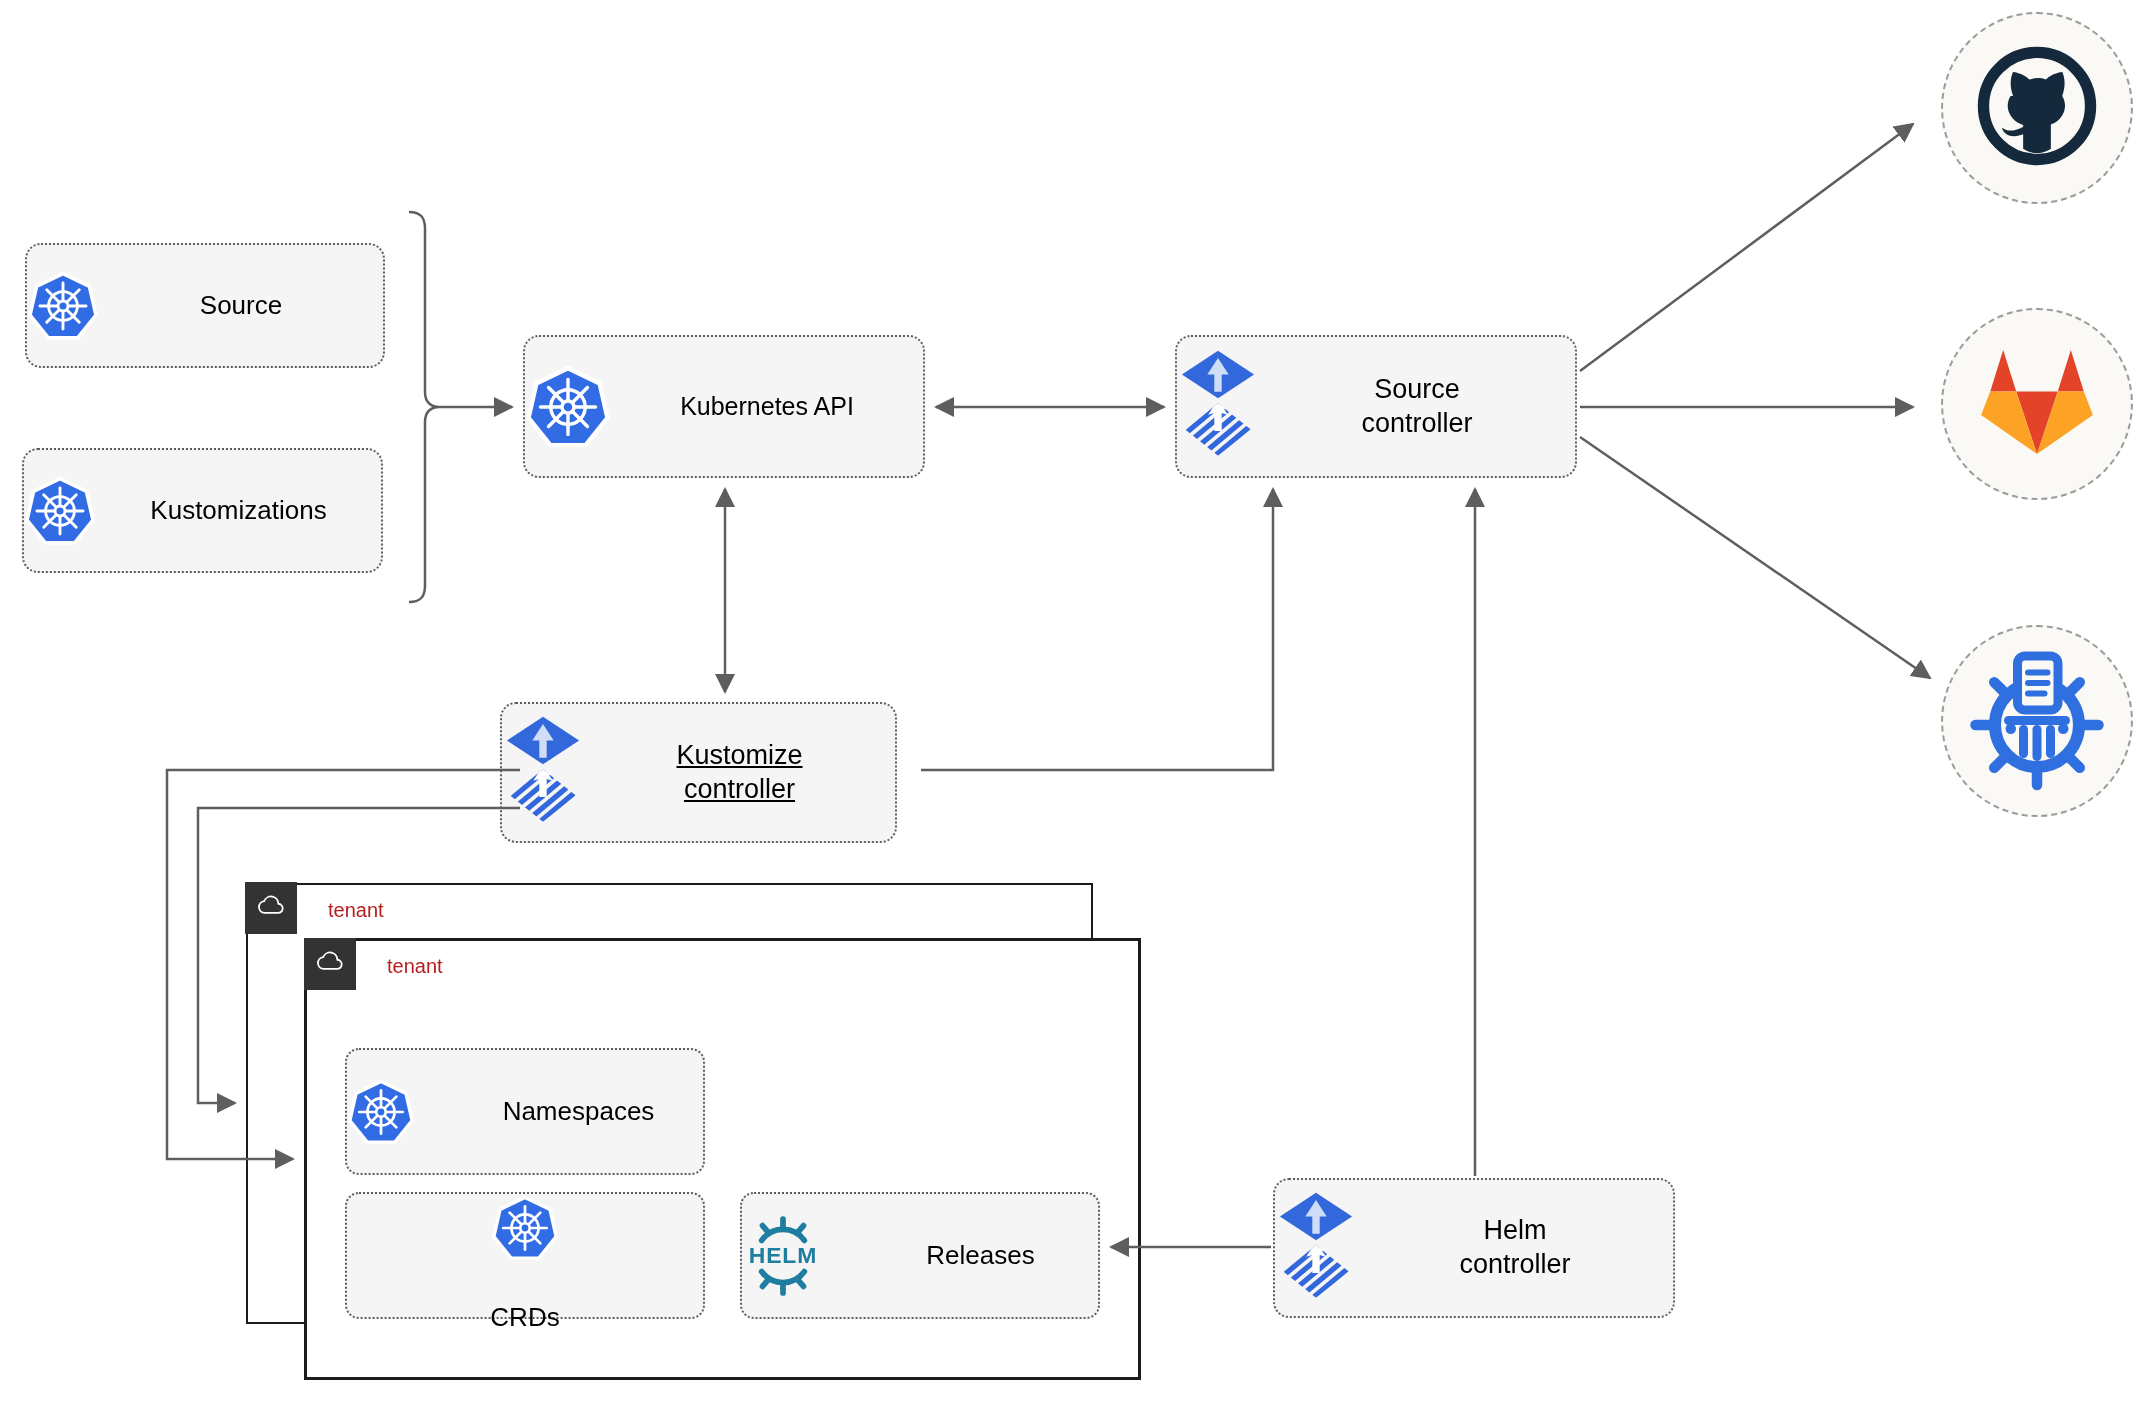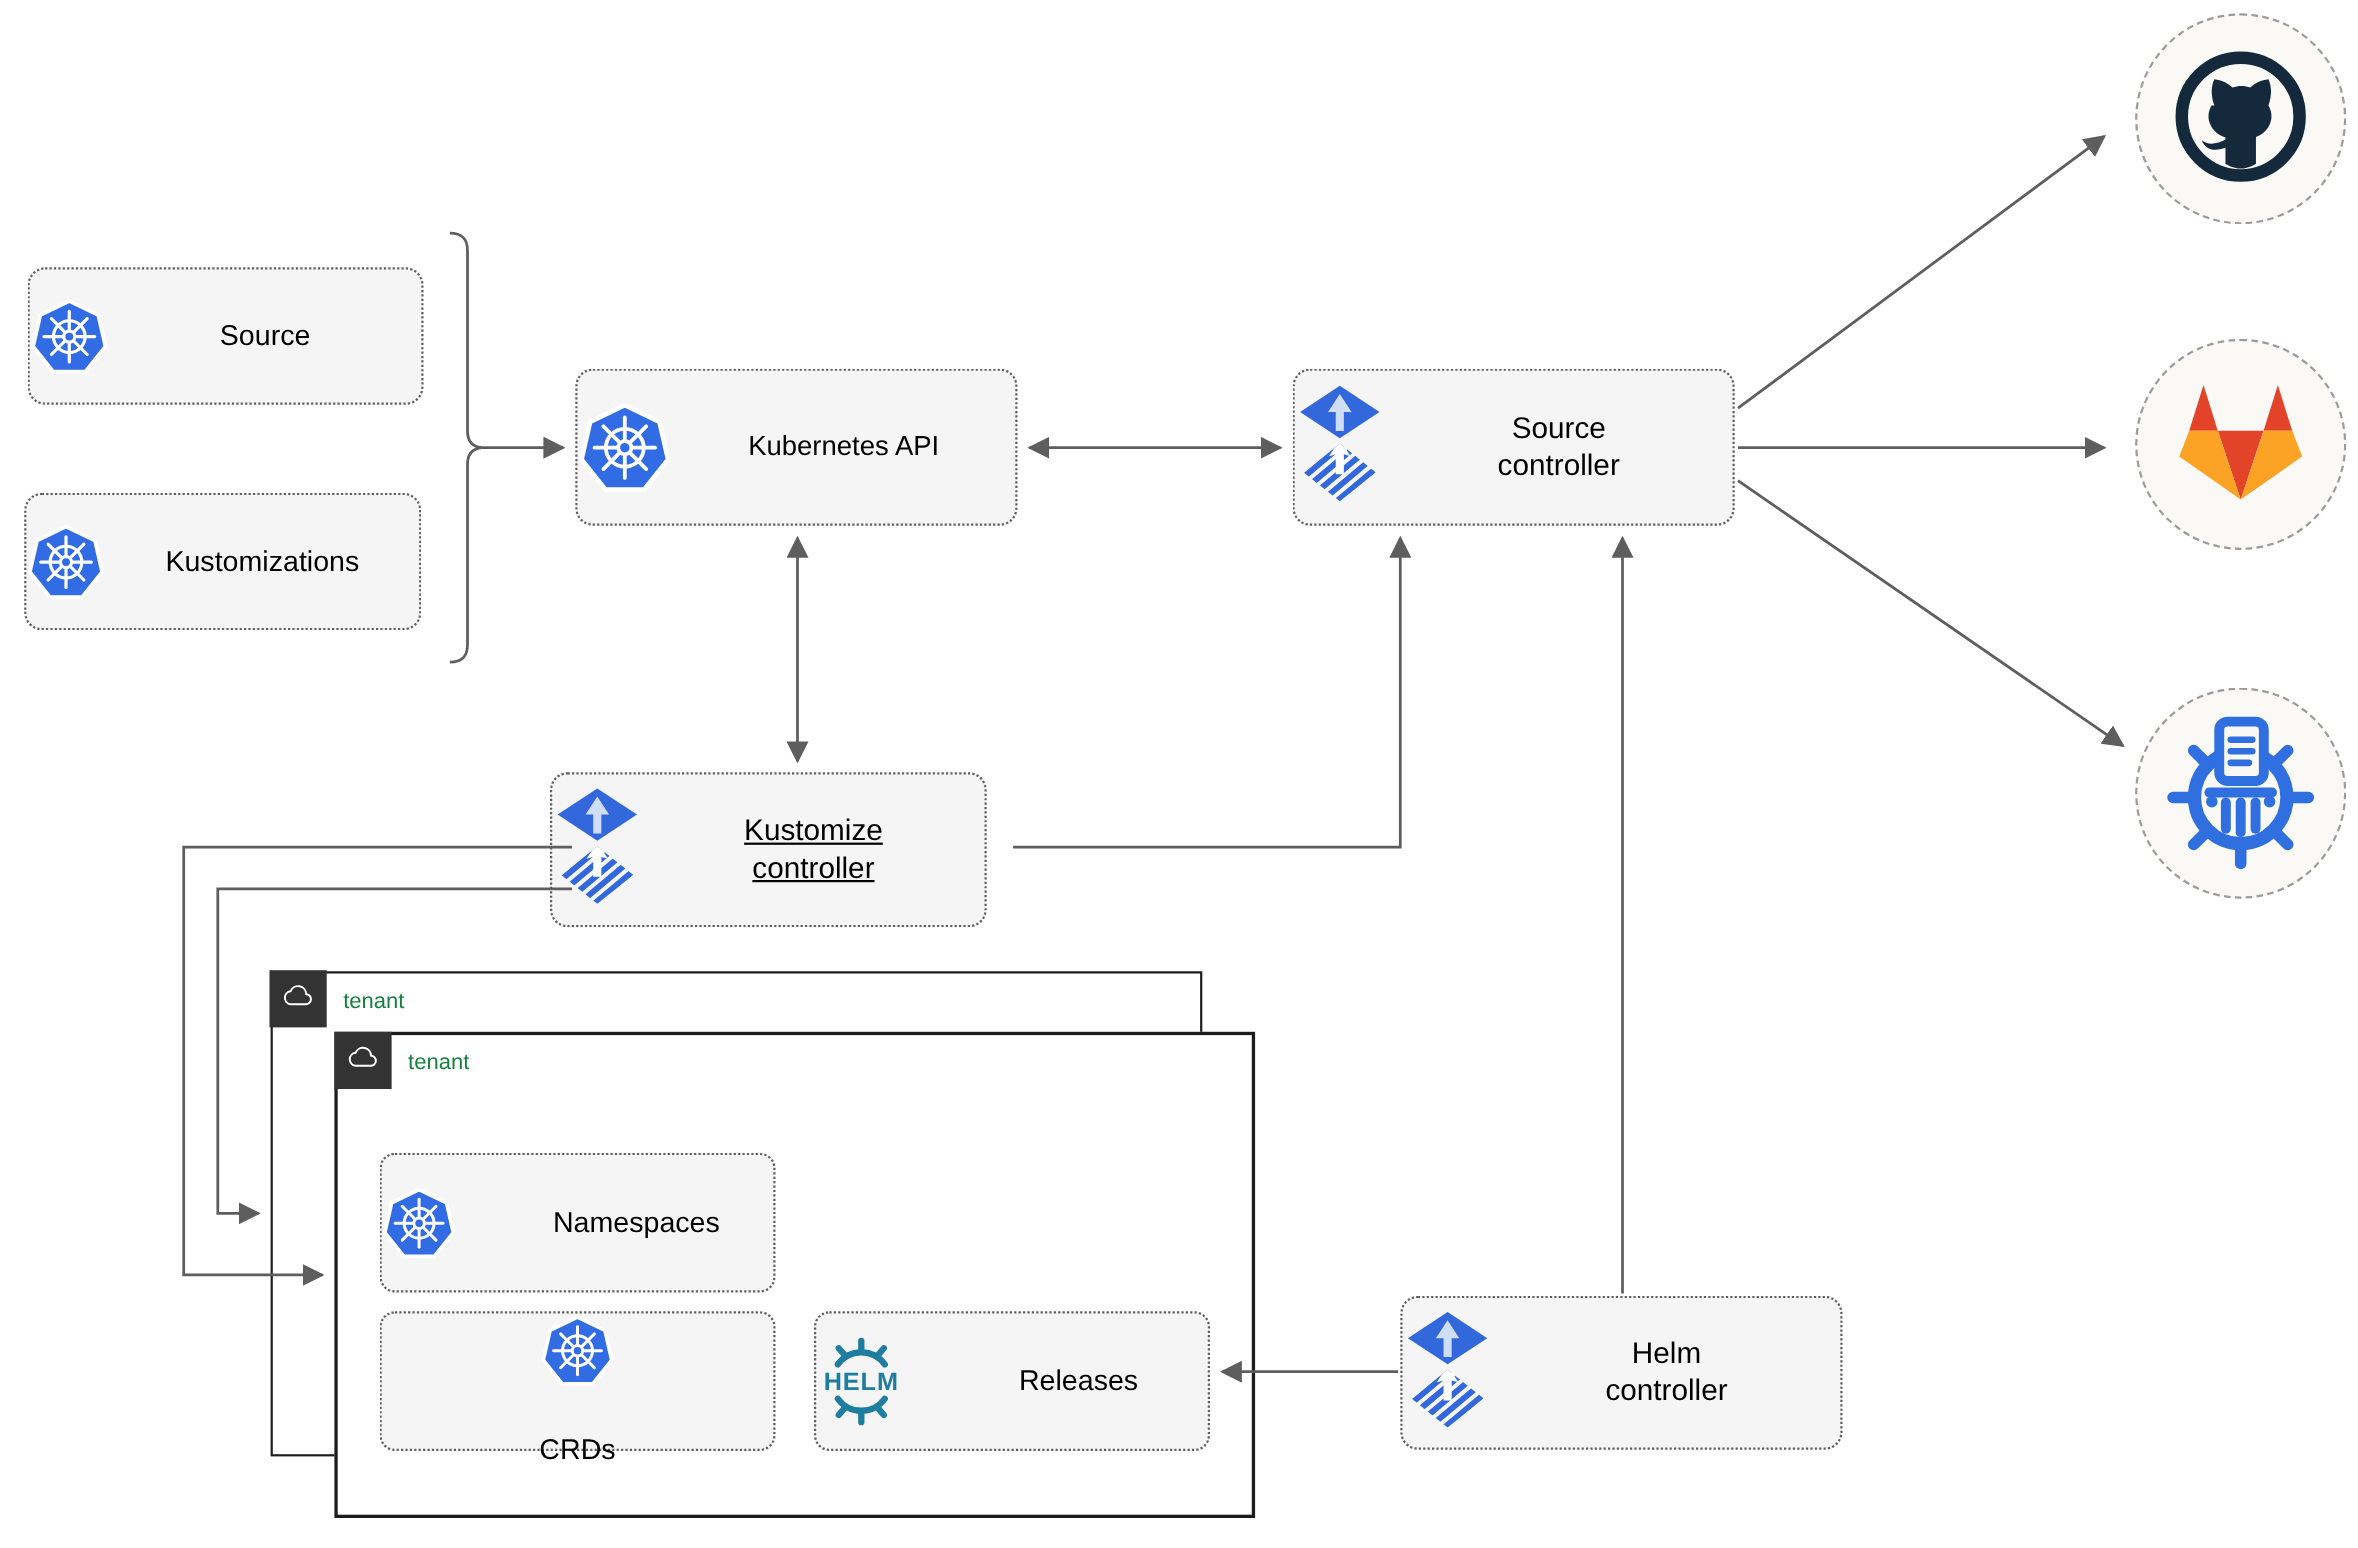--- a/index.html
+++ b/index.html
@@ -14,22 +14,22 @@
   .dbox .lbl{font-size:26px;color:#000;text-align:center;line-height:1.25;}
   .dbox.ctrl .lbl{font-size:27px;max-width:180px;}
   .dbox.res{border-radius:14px;gap:39px;}
 
   
   .tenant{position:absolute;background:#ffffff;box-sizing:border-box;}
   .tenant-back{border:2px solid #1c1c1c;}
   .tenant-front{border:3px solid #1c1c1c;}
   .tab{position:absolute;top:-3px;left:-3px;width:52px;height:52px;background:#333333;
        display:flex;align-items:center;justify-content:center;}
-  .tenant-label{position:absolute;top:0;left:64px;height:50px;display:flex;align-items:center;
-                font-size:20px;color:#15803d;}
+  .tenant-label{position:absolute;top:0;left:80px;height:50px;display:flex;align-items:center;
+                font-size:20px;color:#b91c1c;}
 
   
   .ext{position:absolute;width:192px;height:192px;border:2.5px dashed #9b9b9b;border-radius:50%;
        background:#FAF9F5;display:flex;align-items:center;justify-content:center;box-sizing:border-box;}
 
   svg.overlay{position:absolute;left:0;top:0;pointer-events:none;}
 </style>
 </head>
 <body>
 

